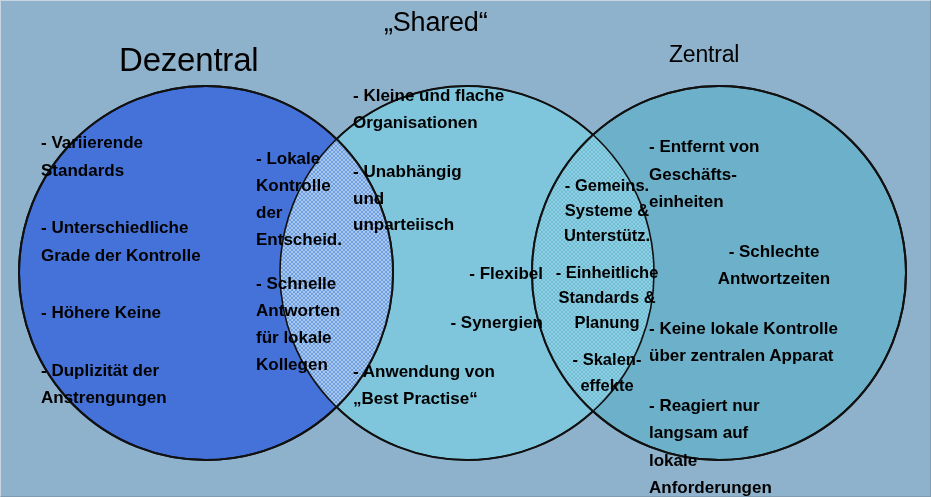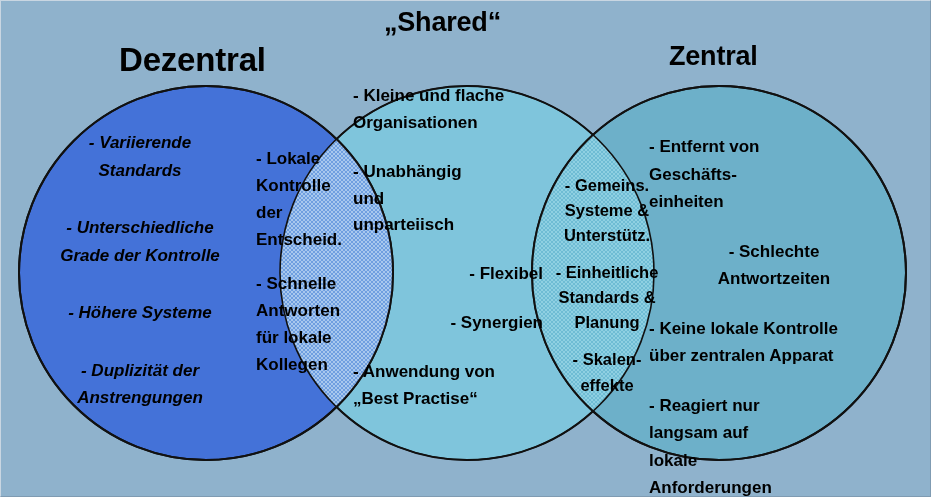--- a/index.html
+++ b/index.html
@@ -32,62 +32,61 @@
     left: 0;
     top: 0;
     width: 931px;
     height: 497px;
     display: block;
   }
 
   
   .title {
     position: absolute;
-    font-weight: bold;
+    font-weight: normal;
     color: #000000;
     white-space: nowrap;
     letter-spacing: -0.2px;
   }
   #title-dezentral {
     left: 118px;
     top: 40px;
     font-size: 33px;
   }
   #title-shared {
     left: 383px;
     top: 6px;
     font-size: 27px;
   }
   #title-zentral {
     left: 668px;
     top: 40px;
-    font-size: 27px;
+    font-size: 23px;
   }
 
   
   .items {
     position: absolute;
     color: #000000;
     font-weight: bold;
     font-size: 17px;
     line-height: 1.62;
   }
   .items .item {
     margin: 0 0 18px 0;
   }
   .items .item:last-child { margin-bottom: 0; }
   .items .ln { display: block; white-space: nowrap; }
 
   
   #left-items {
-    left: 20px;
+    left: 40px;
     top: 128px;
     width: 238px;
-    text-align: center;
-    font-style: italic;
+    text-align: left;
   }
   #left-items .item { margin-bottom: 30px; }
 
   
   #left-center-items {
     left: 255px;
     top: 145px;
     width: 120px;
     text-align: left;
     line-height: 1.58;
@@ -181,21 +180,21 @@
   <div class="items" id="left-items">
     <div class="item">
       <span class="ln">- Variierende</span>
       <span class="ln">Standards</span>
     </div>
     <div class="item">
       <span class="ln">- Unterschiedliche</span>
       <span class="ln">Grade der Kontrolle</span>
     </div>
     <div class="item">
-      <span class="ln">- Höhere Systeme</span>
+      <span class="ln">- Höhere Keine</span>
     </div>
     <div class="item">
       <span class="ln">- Duplizität der</span>
       <span class="ln">Anstrengungen</span>
     </div>
   </div>
 
   <div class="items" id="left-center-items">
     <div class="item">
       <span class="ln">- Lokale</span>

